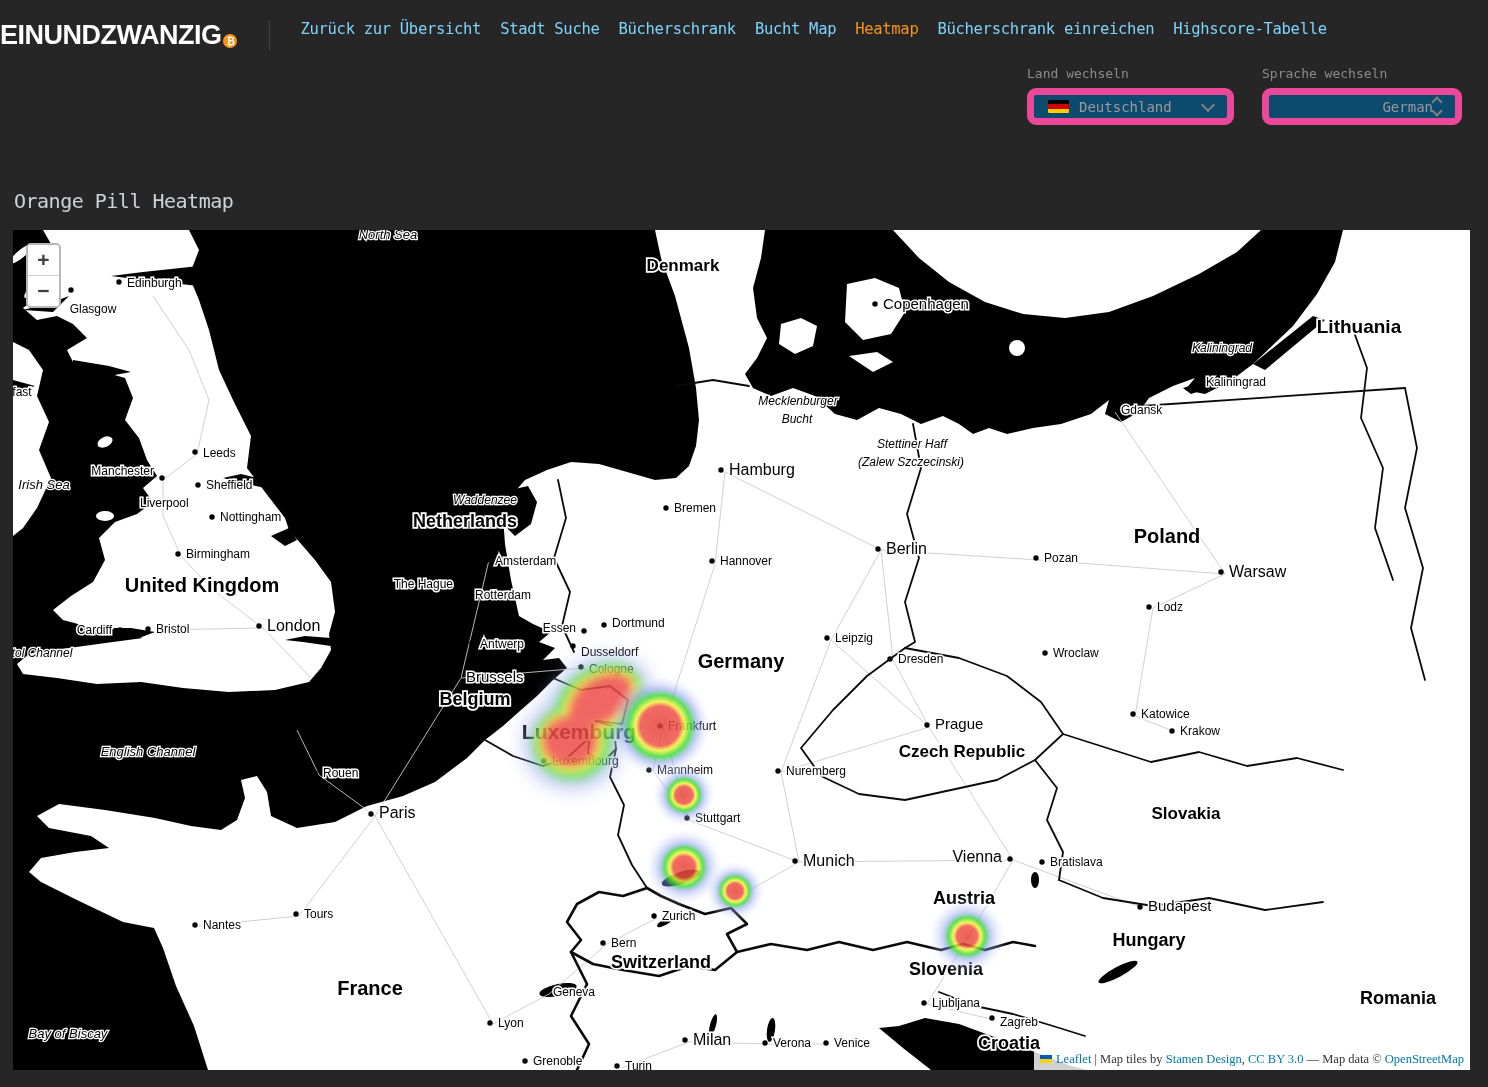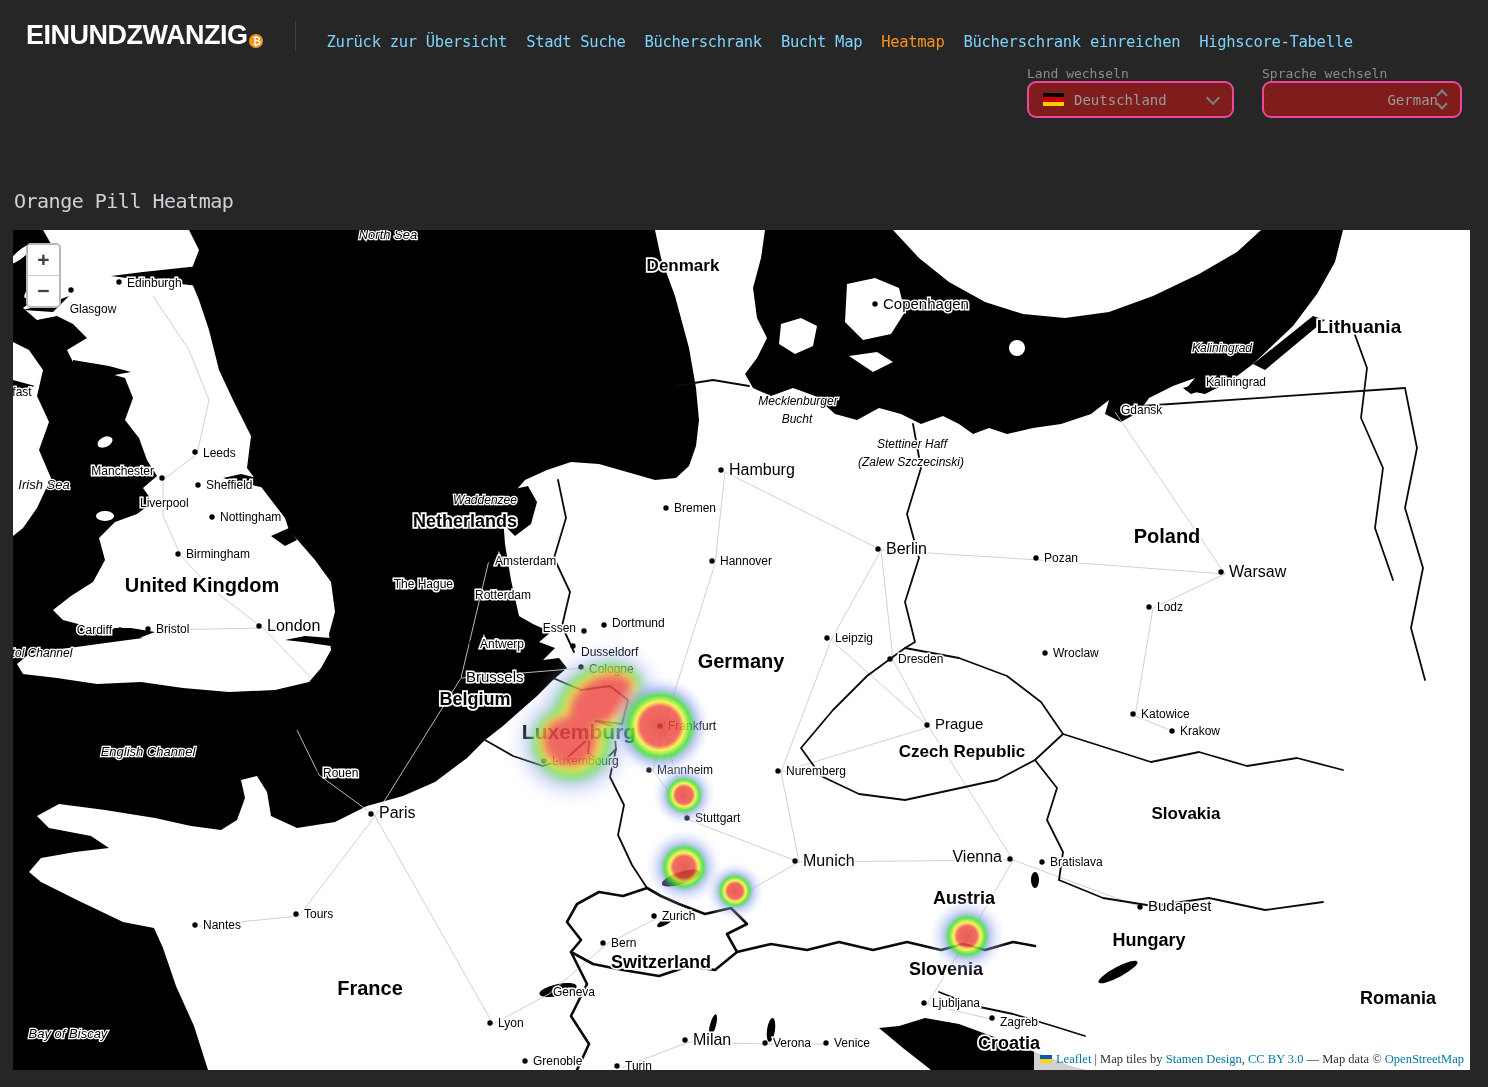--- a/index.html
+++ b/index.html
@@ -1,34 +1,34 @@
 <!DOCTYPE html>
 <html><head>
 <meta charset="utf-8">
 <style>
   html,body{margin:0;padding:0}
   body{width:1488px;height:1087px;background:#262626;overflow:hidden;position:relative;
        font-family:"DejaVu Sans Mono",monospace}
 
   
-  .header{position:absolute;left:26px;top:20px;right:20px;display:flex;align-items:flex-end}
+  .header{position:absolute;left:0;top:20px;right:20px;display:flex;align-items:flex-start}
   .logo{font-family:"Liberation Sans",sans-serif;font-weight:800;font-size:27px;color:#fff;
         letter-spacing:-.5px;white-space:nowrap;display:flex;align-items:flex-end}
   .logo-badge{display:inline-block;width:14px;height:14px;background:#f7931a;border-radius:50%;
         color:#fff;font-size:10px;line-height:15px;text-align:center;margin:0 0 3px 2px;
         font-family:"DejaVu Sans",sans-serif;font-weight:bold}
   .hdr-divider{width:1px;height:30px;background:#424242;margin:0 30px 0 32px}
   nav{display:flex;align-items:center;white-space:nowrap}
   nav a{color:#7dd3fc;font-size:15.5px;text-decoration:none;margin-right:19px;letter-spacing:-.3px}
   nav a.active{color:#f7931a;text-underline-offset:5px}
 
   
   .controls{position:absolute;top:66px;right:26px;display:flex;gap:28px}
-  .ctrl-label{font-size:13px;color:#8b8b8b;margin-bottom:0}
-  .select{background:#7f1d1d;border:2px solid #ec4899;border-radius:9px;height:37px;
+  .ctrl-label{font-size:13px;color:#8b8b8b;margin-bottom:7px}
+  .select{background:#0c4a6e;border:7px solid #ec4899;border-radius:9px;height:37px;
           box-sizing:border-box;display:flex;align-items:center;padding:0 14px;color:#9a9a9a;
           font-size:14px;cursor:pointer}
   .select-land{width:207px;justify-content:space-between}
   .select-lang{width:200px;justify-content:flex-end}
   .select-left{display:flex;align-items:center;gap:10px}
   .flag-de{width:21px;height:13px;border-radius:1px;
            background:linear-gradient(#000 33.3%,#d00000 33.3% 66.6%,#ffce00 66.6%)}
   .chev{width:8px;height:8px;border-right:2px solid #808080;border-bottom:2px solid #808080;
         transform:rotate(45deg);margin-top:-4px}
   .updown{display:flex;flex-direction:column;gap:3px;align-items:center}

